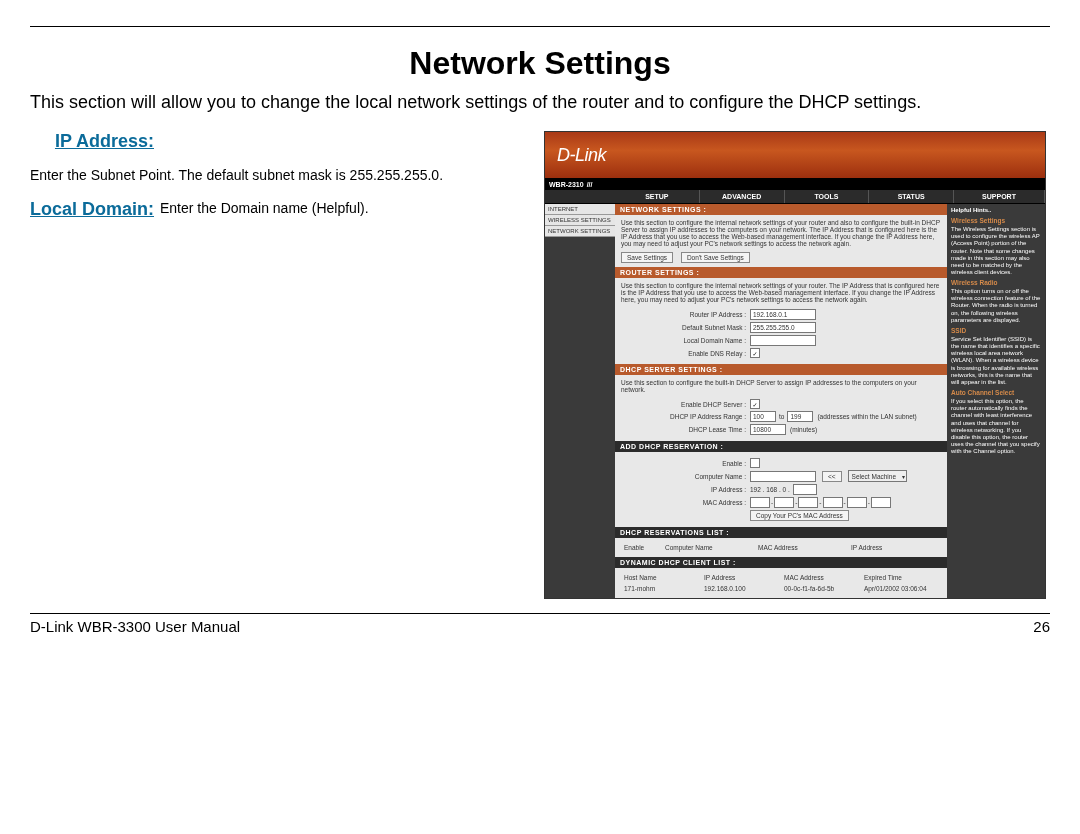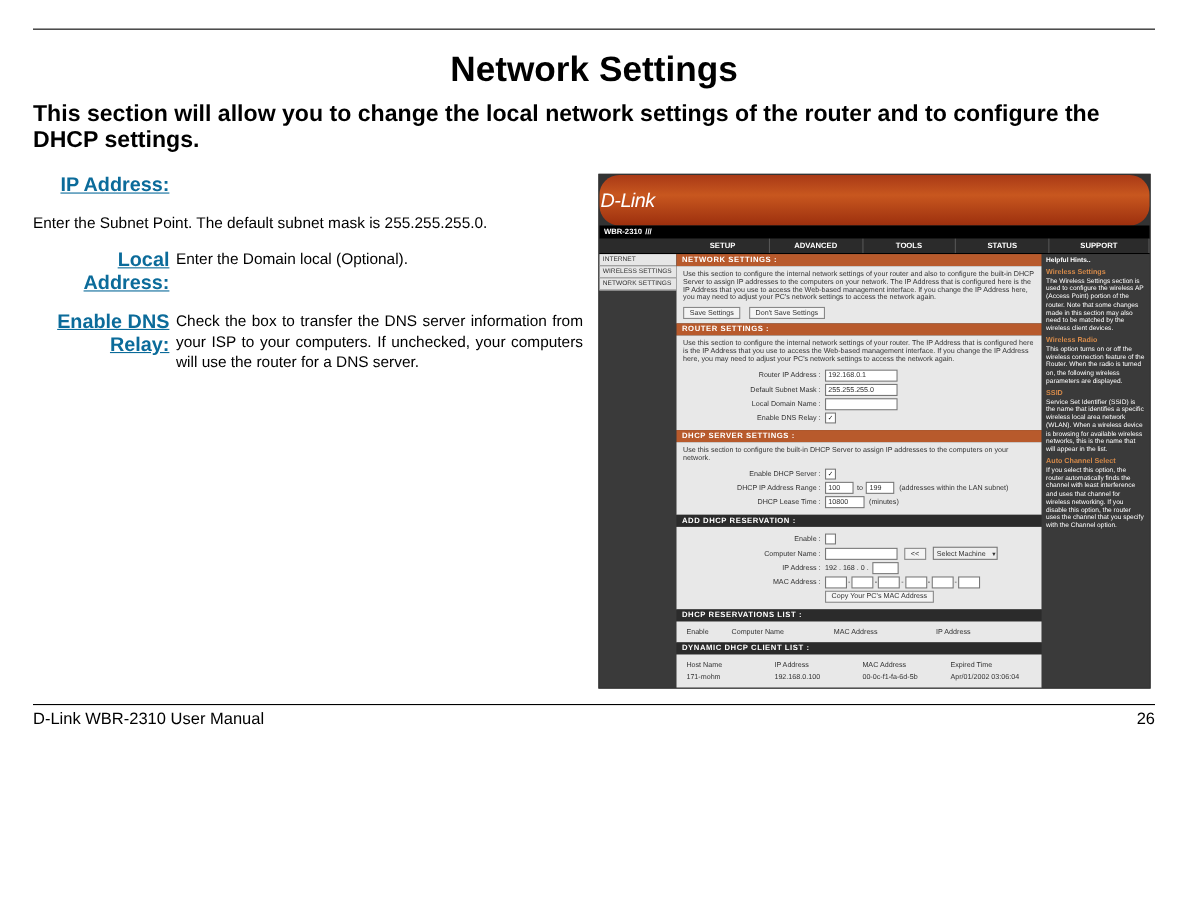--- a/index.html
+++ b/index.html
@@ -24,23 +24,22 @@
   }
   .title {
     text-align: center;
     font-family: "Arial Narrow", Arial, sans-serif;
     font-weight: bold;
     font-size: 32px;
     margin: 18px 0 10px 0;
     letter-spacing: 0px;
   }
   .intro {
-    font-size: 21px;
+    font-size: 18px;
     margin: 0 0 18px 0;
-    font-weight: bold;
   }
   .content {
     display: flex;
     gap: 14px;
   }
   .left {
     flex: 0 0 500px;
     font-size: 14px;
   }
   .def {
@@ -74,27 +73,26 @@
     font-family: Tahoma, Verdana, sans-serif;
     font-size: 8px;
     color: #fff;
     background: #333;
   }
   .dl-banner {
     background: linear-gradient(#a93916,#c8571f 40%,#9c2f0e);
     height: 46px;
     display: flex;
     align-items: center;
-    padding-left: 1px;
+    padding-left: 12px;
     font-family: "Arial Black", Arial, sans-serif;
     font-size: 18px;
     color: #fff;
     font-style: italic;
     letter-spacing: -0.5px;
-    border-radius: 18px;
   }
   .model-row {
     background: #000;
     color: #fff;
     height: 12px;
     display: flex;
     align-items: center;
     padding-left: 4px;
     font-size: 7px;
     font-weight: bold;
@@ -216,26 +214,22 @@
       <div class="def">
         <div class="label">IP Address:</div>
         <div class="val">
           <div style="height:10px"></div>
         </div>
       </div>
       <div class="def">
         <div class="val">Enter the Subnet Point. The default subnet mask is 255.255.255.0.</div>
       </div>
       <div class="def">
-        <div class="label">Local Address:</div>
-        <div class="val">Enter the Domain local (Optional).</div>
-      </div>
-      <div class="def">
-        <div class="label">Enable DNS Relay:</div>
-        <div class="val">Check the box to transfer the DNS server information from your ISP to your computers. If unchecked, your computers will use the router for a DNS server.</div>
+        <div class="label">Local Domain:</div>
+        <div class="val">Enter the Domain name (Helpful).</div>
       </div>
     </div>
 
     <div class="shot">
       <div class="dl-banner">D-Link</div>
       <div class="model-row">
           <span>WBR-2310</span>
           <span style="margin-left:3px">///</span>
         </div>
       <div class="nav-row">
@@ -380,16 +374,16 @@
           <div>Service Set Identifier (SSID) is the name that identifies a specific wireless local area network (WLAN). When a wireless device is browsing for available wireless networks, this is the name that will appear in the list.</div>
           <div class="rh-title">Auto Channel Select</div>
           <div>If you select this option, the router automatically finds the channel with least interference and uses that channel for wireless networking. If you disable this option, the router uses the channel that you specify with the Channel option.</div>
         </div>
       </div>
     </div>
   </div>
 
   <div class="ftr-line"></div>
   <div class="ftr">
-    <span>D-Link WBR-2310 User Manual</span>
+    <span>D-Link WBR-3300 User Manual</span>
     <span>26</span>
   </div>
 </div>
 
 </body></html>

